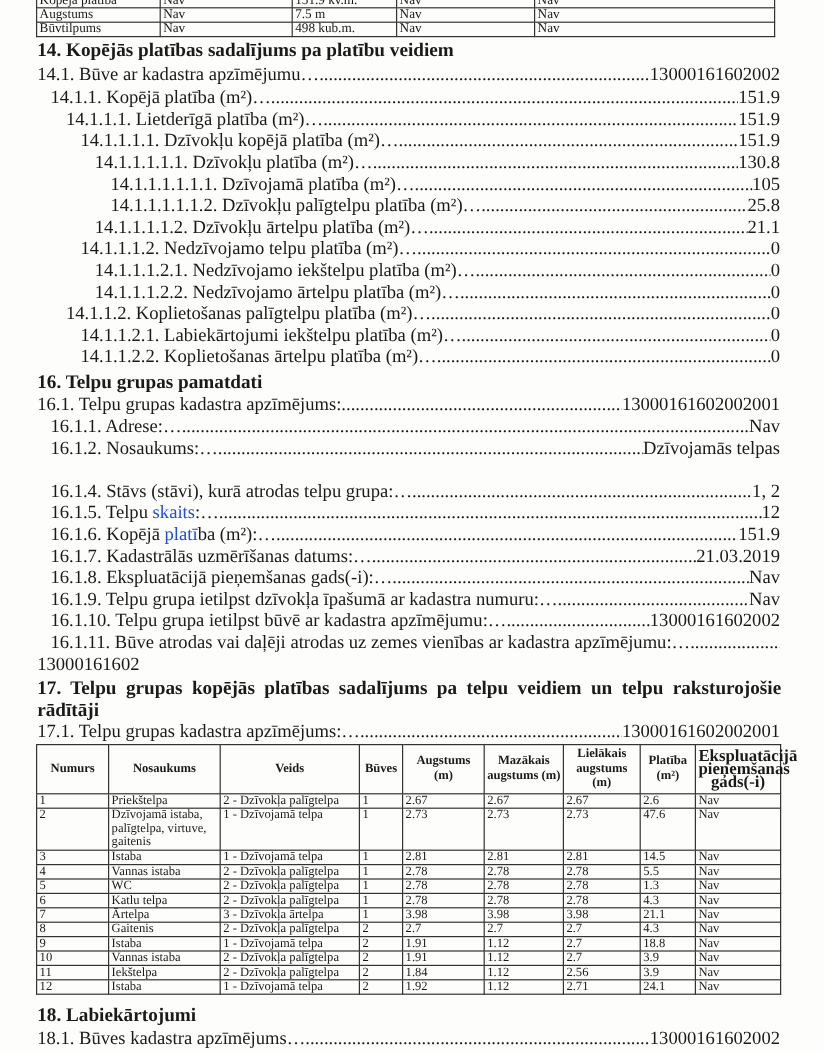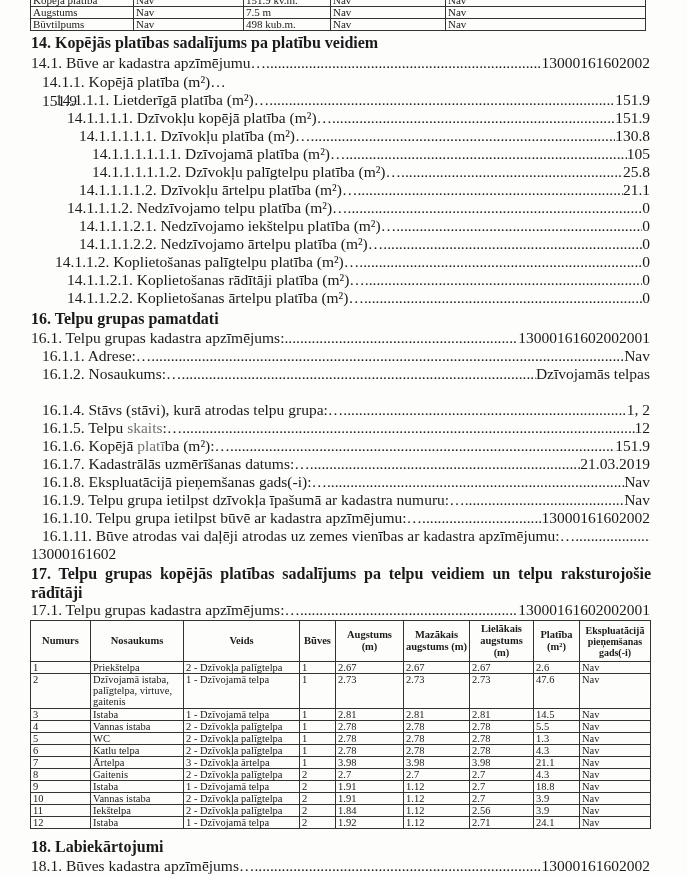--- a/index.html
+++ b/index.html
@@ -20,21 +20,21 @@
     position:absolute; left:31px; font-weight:bold; font-size:16px; white-space:nowrap;
   }
   .row {
     position:absolute; display:flex; align-items:baseline; font-size:15.5px; height:19px; line-height:19px;
     right:37px;
   }
   .row .lbl { white-space:nowrap; }
   .row .dots { flex:1; overflow:hidden; white-space:nowrap; letter-spacing:0; }
   .row .dots::after { content:"........................................................................................................................................................................................................................................................"; }
   .row .val { white-space:nowrap; }
-  .watermark { color:#737373;text-align:right; }
+  .watermark { color:#1d4ed8;text-align:right; }
   
   table.rooms {
     position:absolute; left:30px; top:620px; width:620px;
     border-collapse:collapse; font-size:10.5px; line-height:11px;
     table-layout:fixed;
   }
   table.rooms th, table.rooms td { border:1px solid #333; padding:0 2px; vertical-align:top; }
   table.rooms th { font-weight:bold; text-align:center; vertical-align:middle; font-size:10.5px; line-height:12px; height:40px; }
   table.rooms td { height:11px; text-align:left; }
 </style>
@@ -76,21 +76,21 @@
     </tbody>
   </table>
 
   <div class="h2" style="top:34px;">14. Kopējās platības sadalījums pa platību veidiem</div>
 
   <div class="row" style="top:53px; left:31px;">
       <span class="lbl">14.1. Būve ar kadastra apzīmējumu…</span>
       <span class="dots"></span>
       <span class="val">13000161602002</span>
     </div>
-  <div class="row" style="top:72px; left:42px;flex-direction:column;">
+  <div class="row" style="top:72px; left:42px;">
       <span class="lbl">14.1.1. Kopējā platība (m²)…</span>
       <span class="dots"></span>
       <span class="val">151.9</span>
     </div>
   <div class="row" style="top:90px; left:55px;">
       <span class="lbl">14.1.1.1. Lietderīgā platība (m²)…</span>
       <span class="dots"></span>
       <span class="val">151.9</span>
     </div>
   <div class="row" style="top:108px; left:67px;">
@@ -132,21 +132,21 @@
       <span class="lbl">14.1.1.1.2.2. Nedzīvojamo ārtelpu platība (m²)…</span>
       <span class="dots"></span>
       <span class="val">0</span>
     </div>
   <div class="row" style="top:252px; left:55px;">
       <span class="lbl">14.1.1.2. Koplietošanas palīgtelpu platība (m²)…</span>
       <span class="dots"></span>
       <span class="val">0</span>
     </div>
   <div class="row" style="top:270px; left:67px;">
-      <span class="lbl">14.1.1.2.1. Koplietošanas rādītāji platība (m²)…</span>
+      <span class="lbl">14.1.1.2.1. Labiekārtojumi iekštelpu platība (m²)…</span>
       <span class="dots"></span>
       <span class="val">0</span>
     </div>
   <div class="row" style="top:288px; left:67px;">
       <span class="lbl">14.1.1.2.2. Koplietošanas ārtelpu platība (m²)…</span>
       <span class="dots"></span>
       <span class="val">0</span>
     </div>
 
   <div class="h2" style="top:310px;">16. Telpu grupas pamatdati</div>
@@ -232,21 +232,21 @@
     <thead>
       <tr>
         <th>Numurs</th>
         <th>Nosaukums</th>
         <th>Veids</th>
         <th>Būves</th>
         <th>Augstums (m)</th>
         <th>Mazākais augstums (m)</th>
         <th>Lielākais augstums (m)</th>
         <th>Platība (m²)</th>
-        <th style="font-size:10px;line-height:11px;">Ekspluatācijā pieņemšanas gads(-i)</th>
+        <th style="font-size:14px;line-height:11px;">Ekspluatācijā pieņemšanas gads(-i)</th>
       </tr>
     </thead>
     <tbody id="rooms-body">
         <tr>
           <td>1</td>
           <td>Priekštelpa</td>
           <td>2 - Dzīvokļa palīgtelpa</td>
           <td>1</td>
           <td>2.67</td>
           <td>2.67</td>

